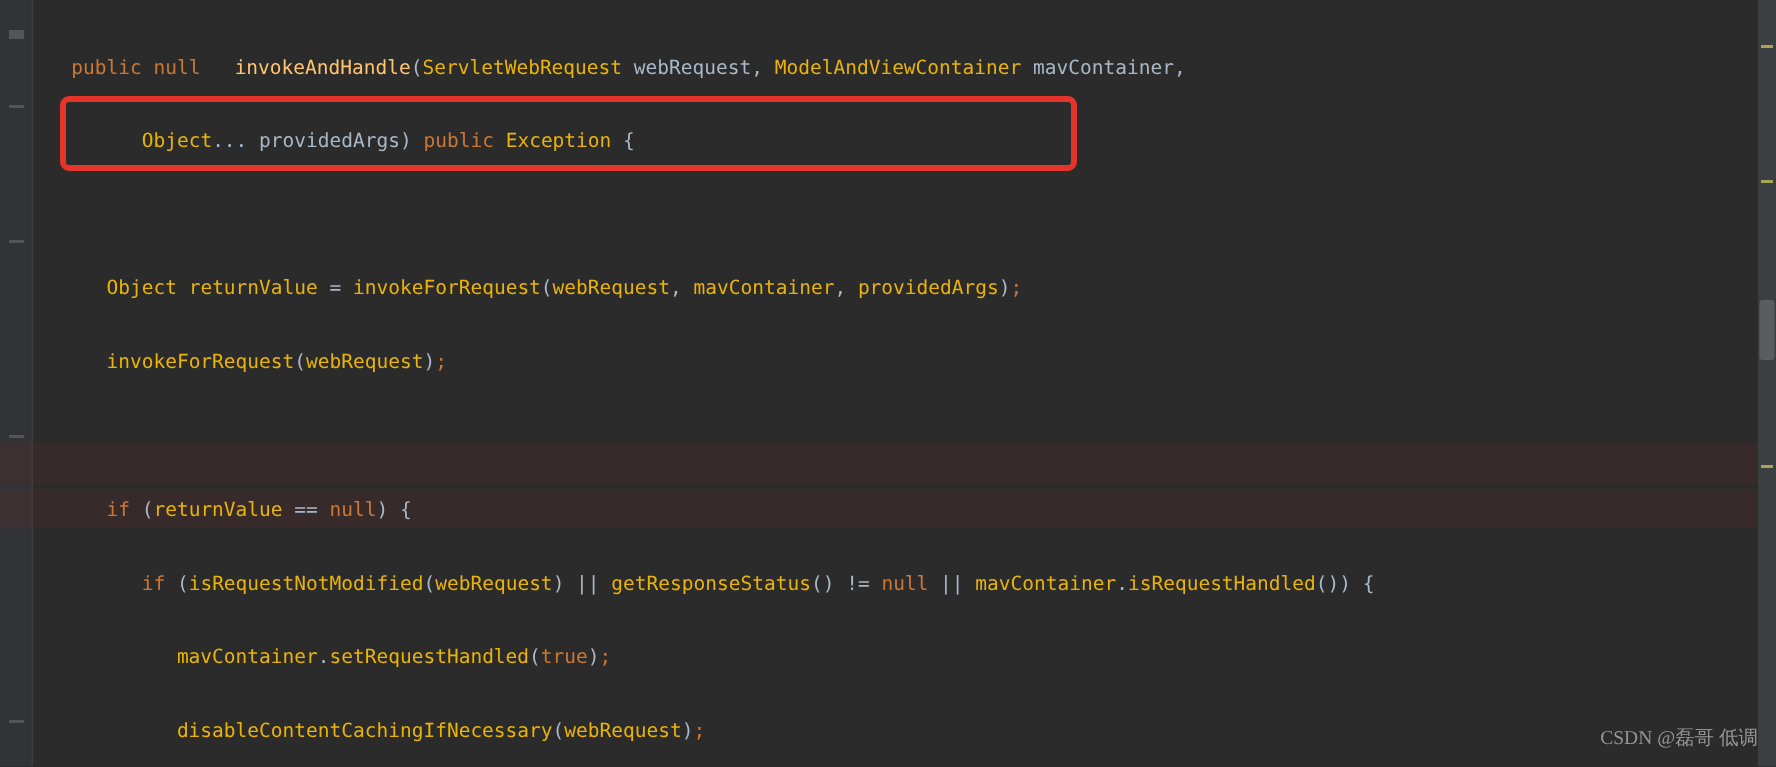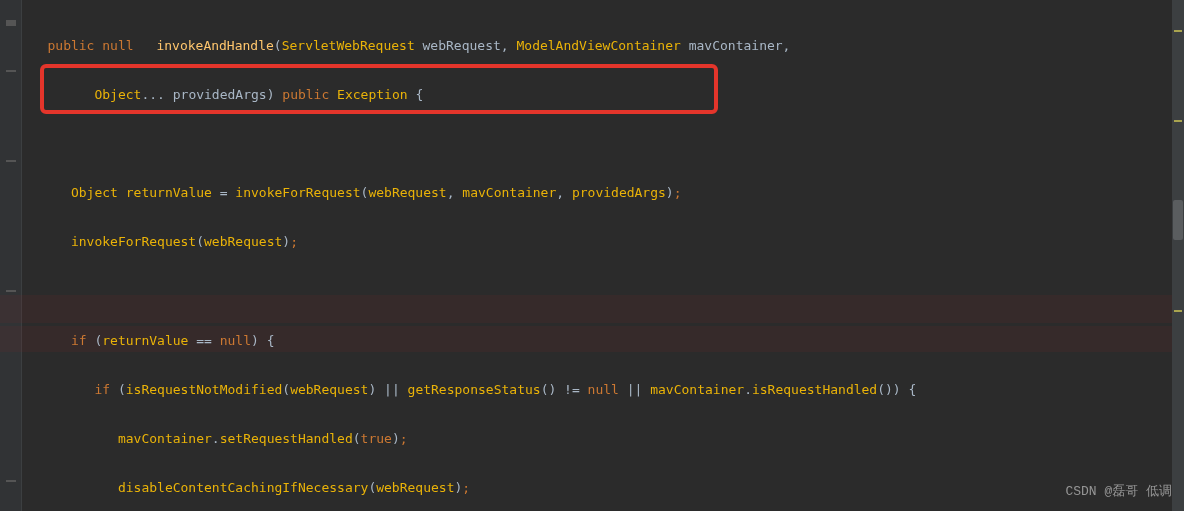--- a/index.html
+++ b/index.html
@@ -60,21 +60,21 @@
       left: 0;
       right: 0;
       background: rgba(120,40,40,0.15);
       pointer-events: none;
     }
     .watermark {
       position: absolute;
       right: 12px;
       bottom: 6px;
       color: rgba(220,220,220,0.6);
-      font-family: Liberation Mono, monospace;
+      font-family: Liberation Serif, serif;
       font-size: 13px;
     }
     .scrollbar-v {
       position: absolute;
       right: 0;
       top: 0;
       width: 12px;
       height: 511px;
       background: #3c3f41;
     }

